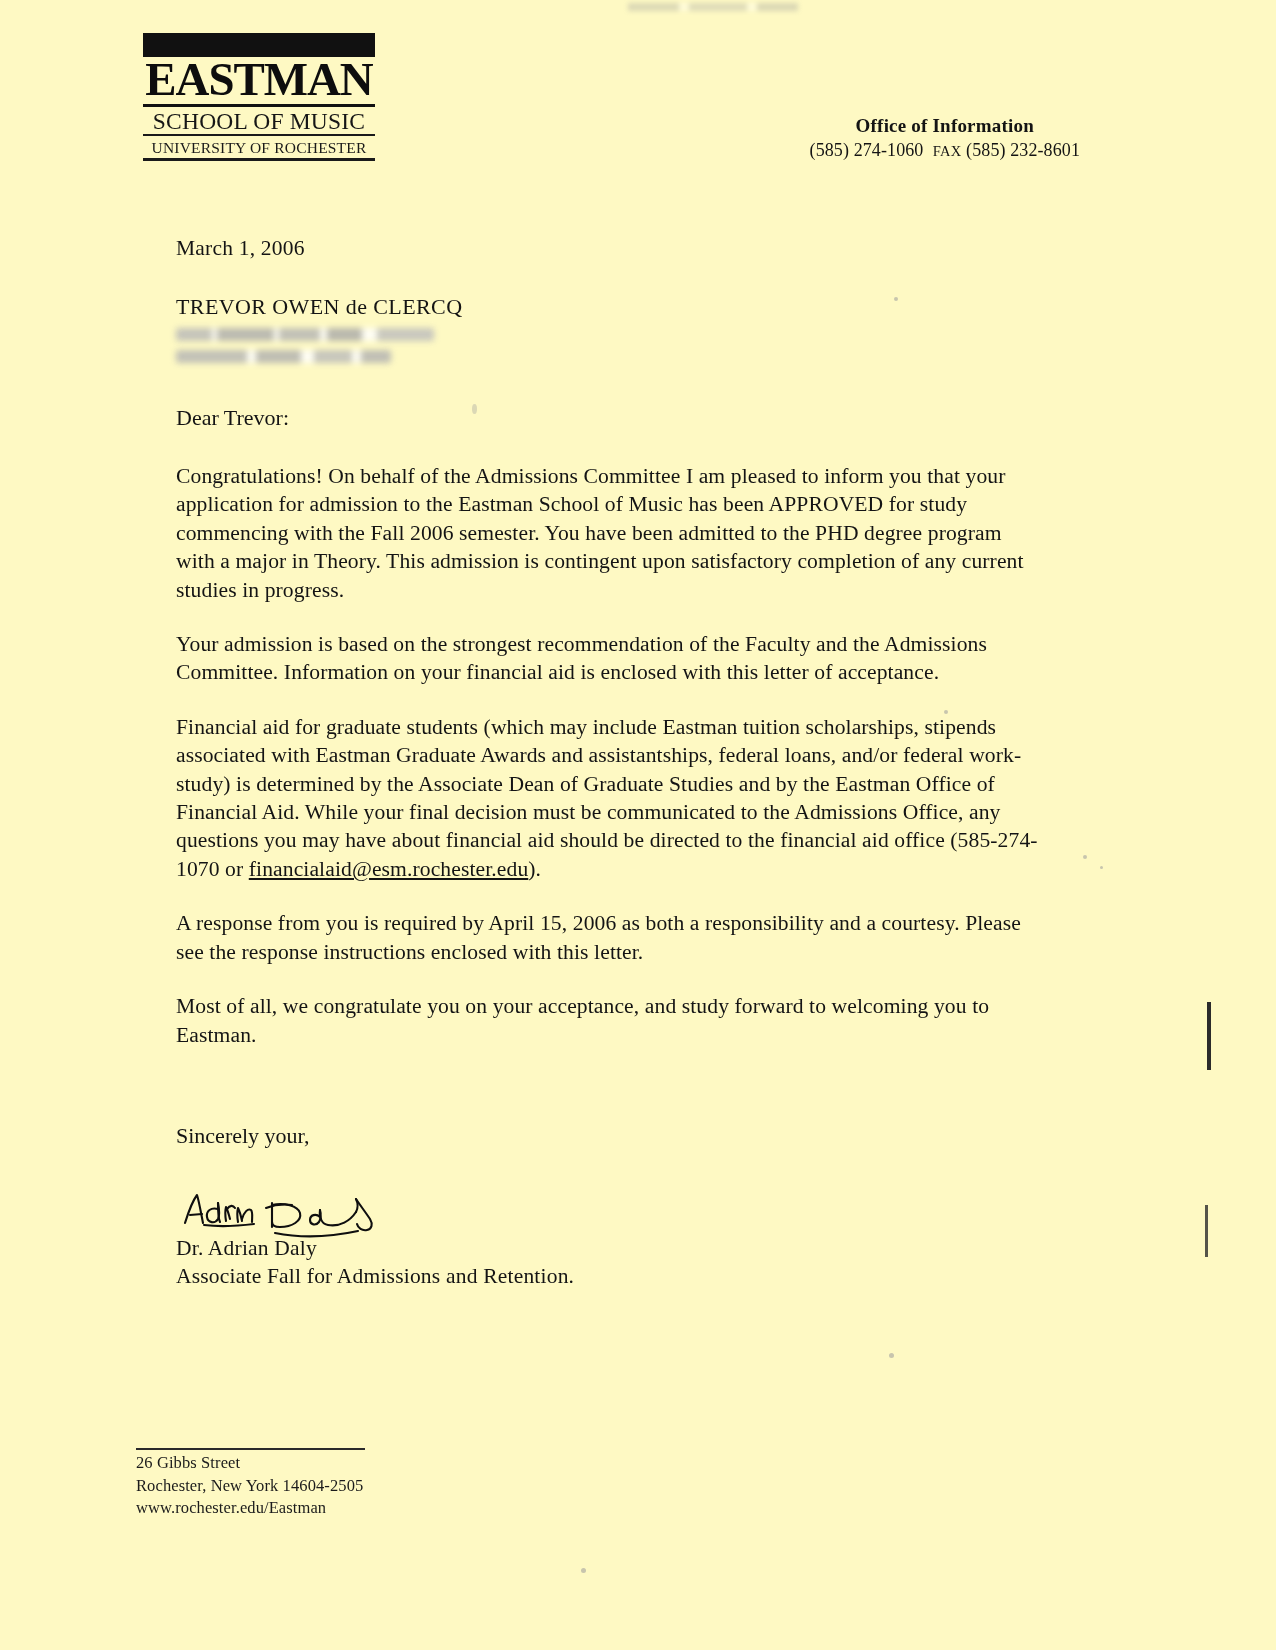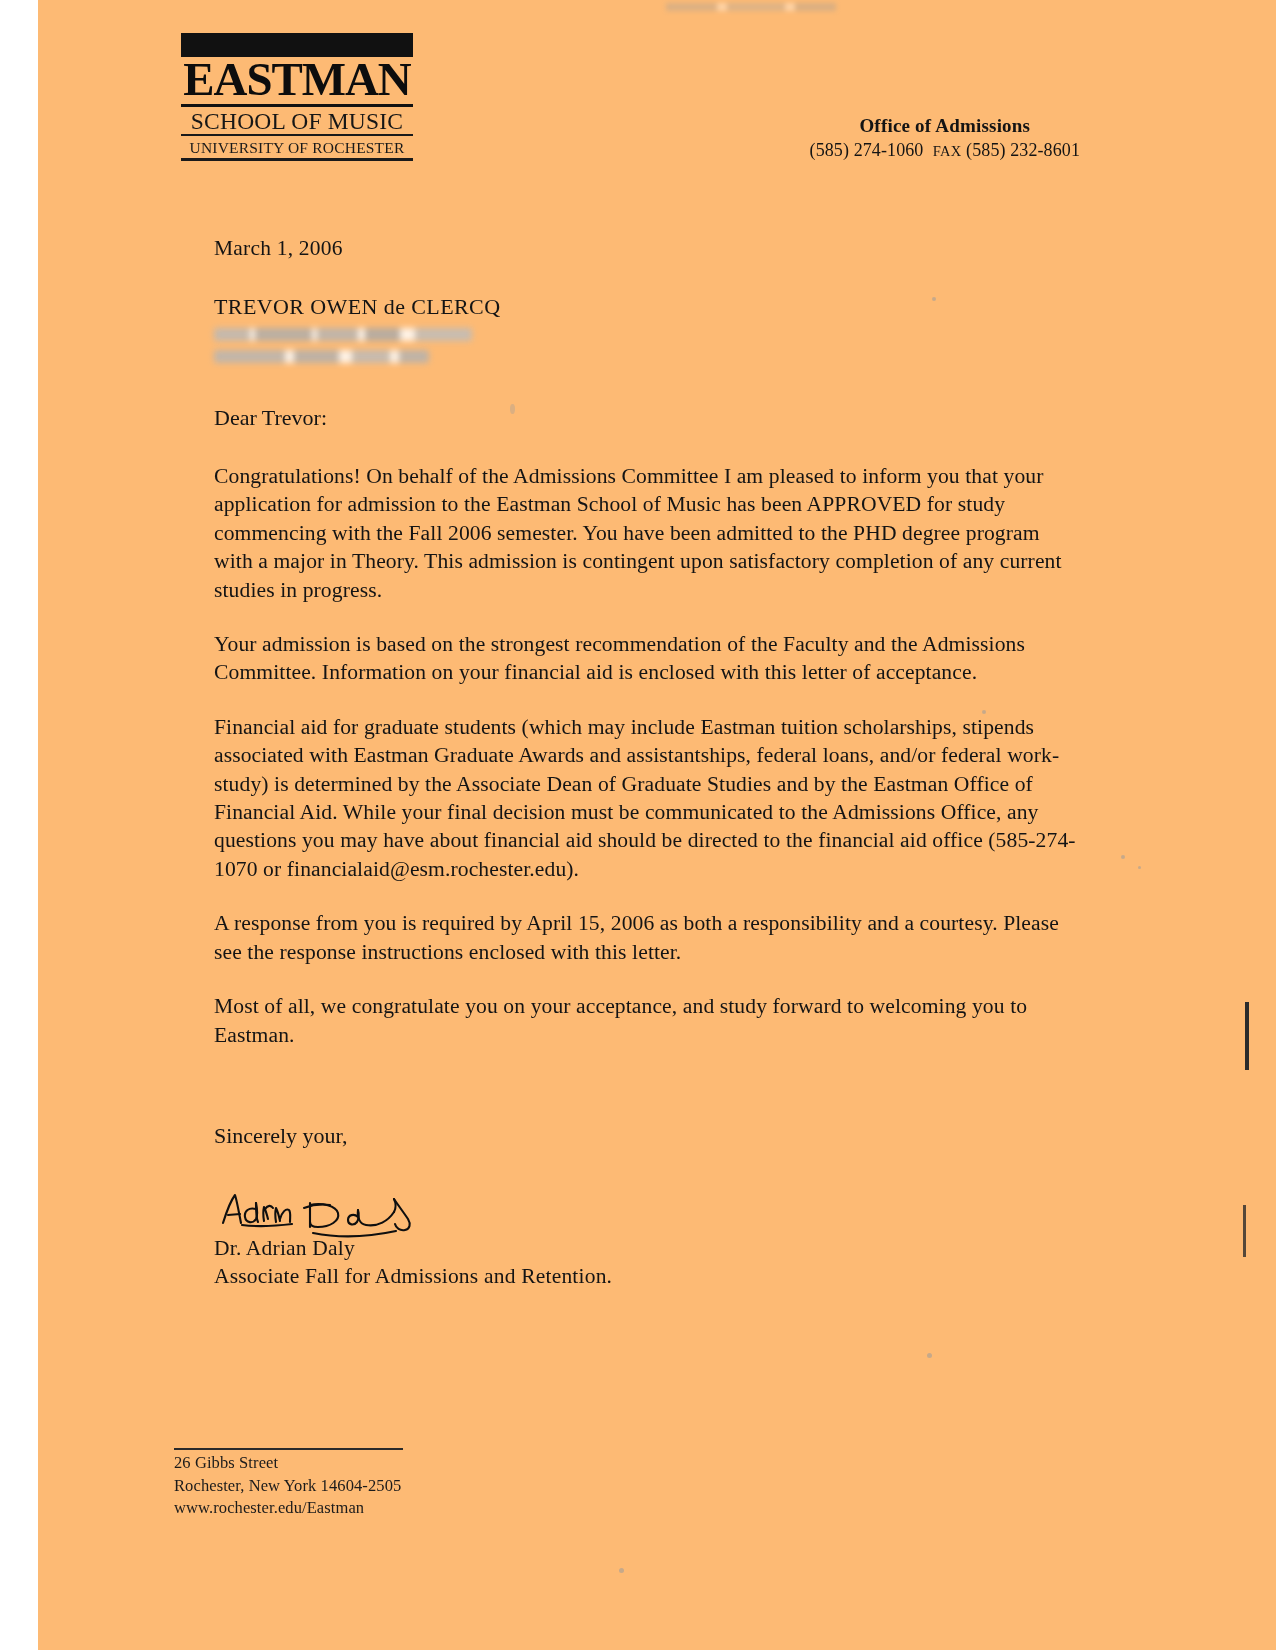--- a/index.html
+++ b/index.html
@@ -13,22 +13,21 @@
     position: relative;
     font-family: "Liberation Serif", "DejaVu Serif", serif;
     color: #141414;
     overflow: hidden;
   }
 
   
   .page {
     position: absolute;
     inset: 0;
-    background: #fdba74;
-    margin-left: 38px;
+    background: #fef9c3;
   }
 
   
   .letterhead {
     position: absolute;
     left: 143px;
     top: 33px;
     width: 232px;
   }
   .lh-bar {
@@ -156,20 +155,21 @@
     width: 866px;
     font-size: 21.6px;
     line-height: 28.4px;
     letter-spacing: 0.1px;
     text-align: left;
   }
   .body-text p {
     margin: 0 0 26px 0;
   }
   .u {
+    text-decoration: underline;
     text-underline-offset: 2px;
   }
 
   .closing {
     position: absolute;
     left: 176px;
     top: 1123px;
     font-size: 22px;
   }
 
@@ -248,21 +248,21 @@
     <div class="lh-bar"></div>
     <div class="lh-name">EASTMAN</div>
     <div class="lh-rule-thick"></div>
     <div class="lh-sub1">SCHOOL OF MUSIC</div>
     <div class="lh-rule-thin"></div>
     <div class="lh-sub2">UNIVERSITY OF ROCHESTER</div>
     <div class="lh-rule-bottom"></div>
   </div>
 
   <div class="contact">
-    <div class="contact-office">Office of Admissions</div>
+    <div class="contact-office">Office of Information</div>
     <div class="contact-phones">
       <span>(585) 274-1060</span>&nbsp;&nbsp;<span class="faxlbl">FAX</span>&nbsp;<span>(585) 232-8601</span>
     </div>
   </div>
 
   <div class="date">March 1, 2006</div>
 
   <div class="addressee">TREVOR OWEN de CLERCQ</div>
   <div class="redacted-block">
     <div class="redacted l1"></div>

